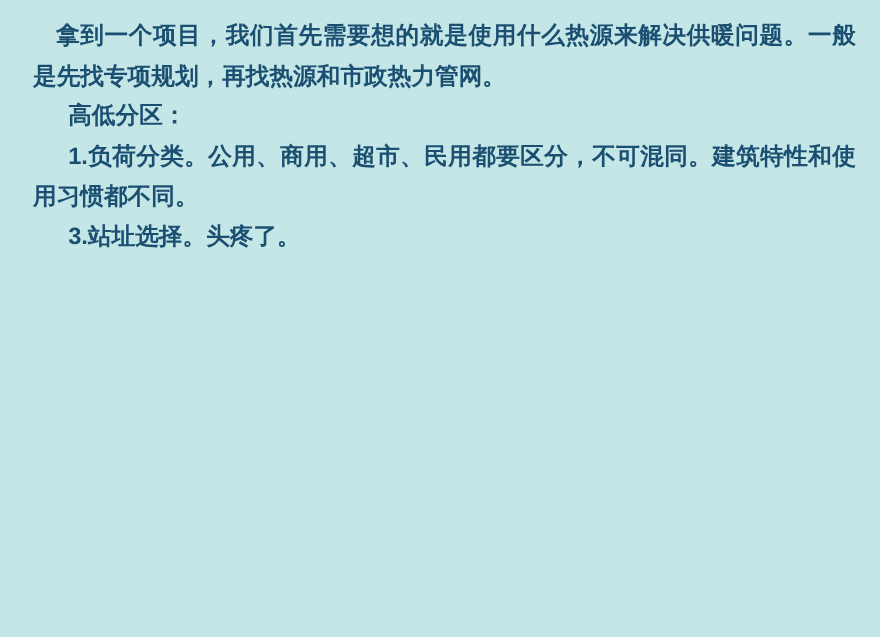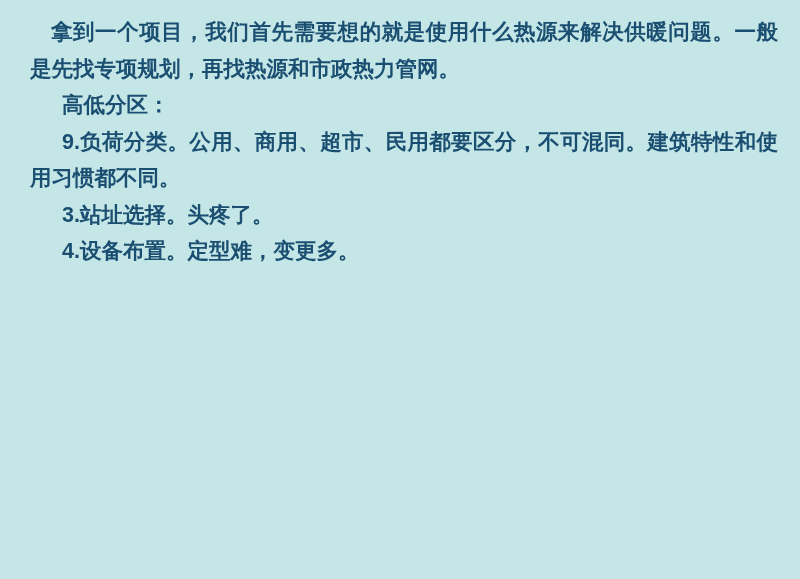--- a/index.html
+++ b/index.html
@@ -39,16 +39,15 @@
   .indent-2 {
     text-indent: 32px;
   }
 </style>
 </head>
 <body>
 
 <div class="page">
   <p class="para indent-1">拿到一个项目，我们首先需要想的就是使用什么热源来解决供暖问题。一般是先找专项规划，再找热源和市政热力管网。</p>
   <p class="para indent-2">高低分区：</p>
-  <p class="para indent-2">9.负荷分类。公用、商用、超市、民用都要区分，不可混同。建筑特性和使用习惯都不同。</p>
+  <p class="para indent-2">1.负荷分类。公用、商用、超市、民用都要区分，不可混同。建筑特性和使用习惯都不同。</p>
   <p class="para indent-2">3.站址选择。头疼了。</p>
-  <p class="para indent-2">4.设备布置。定型难，变更多。</p>
 </div>
 
 </body></html>

